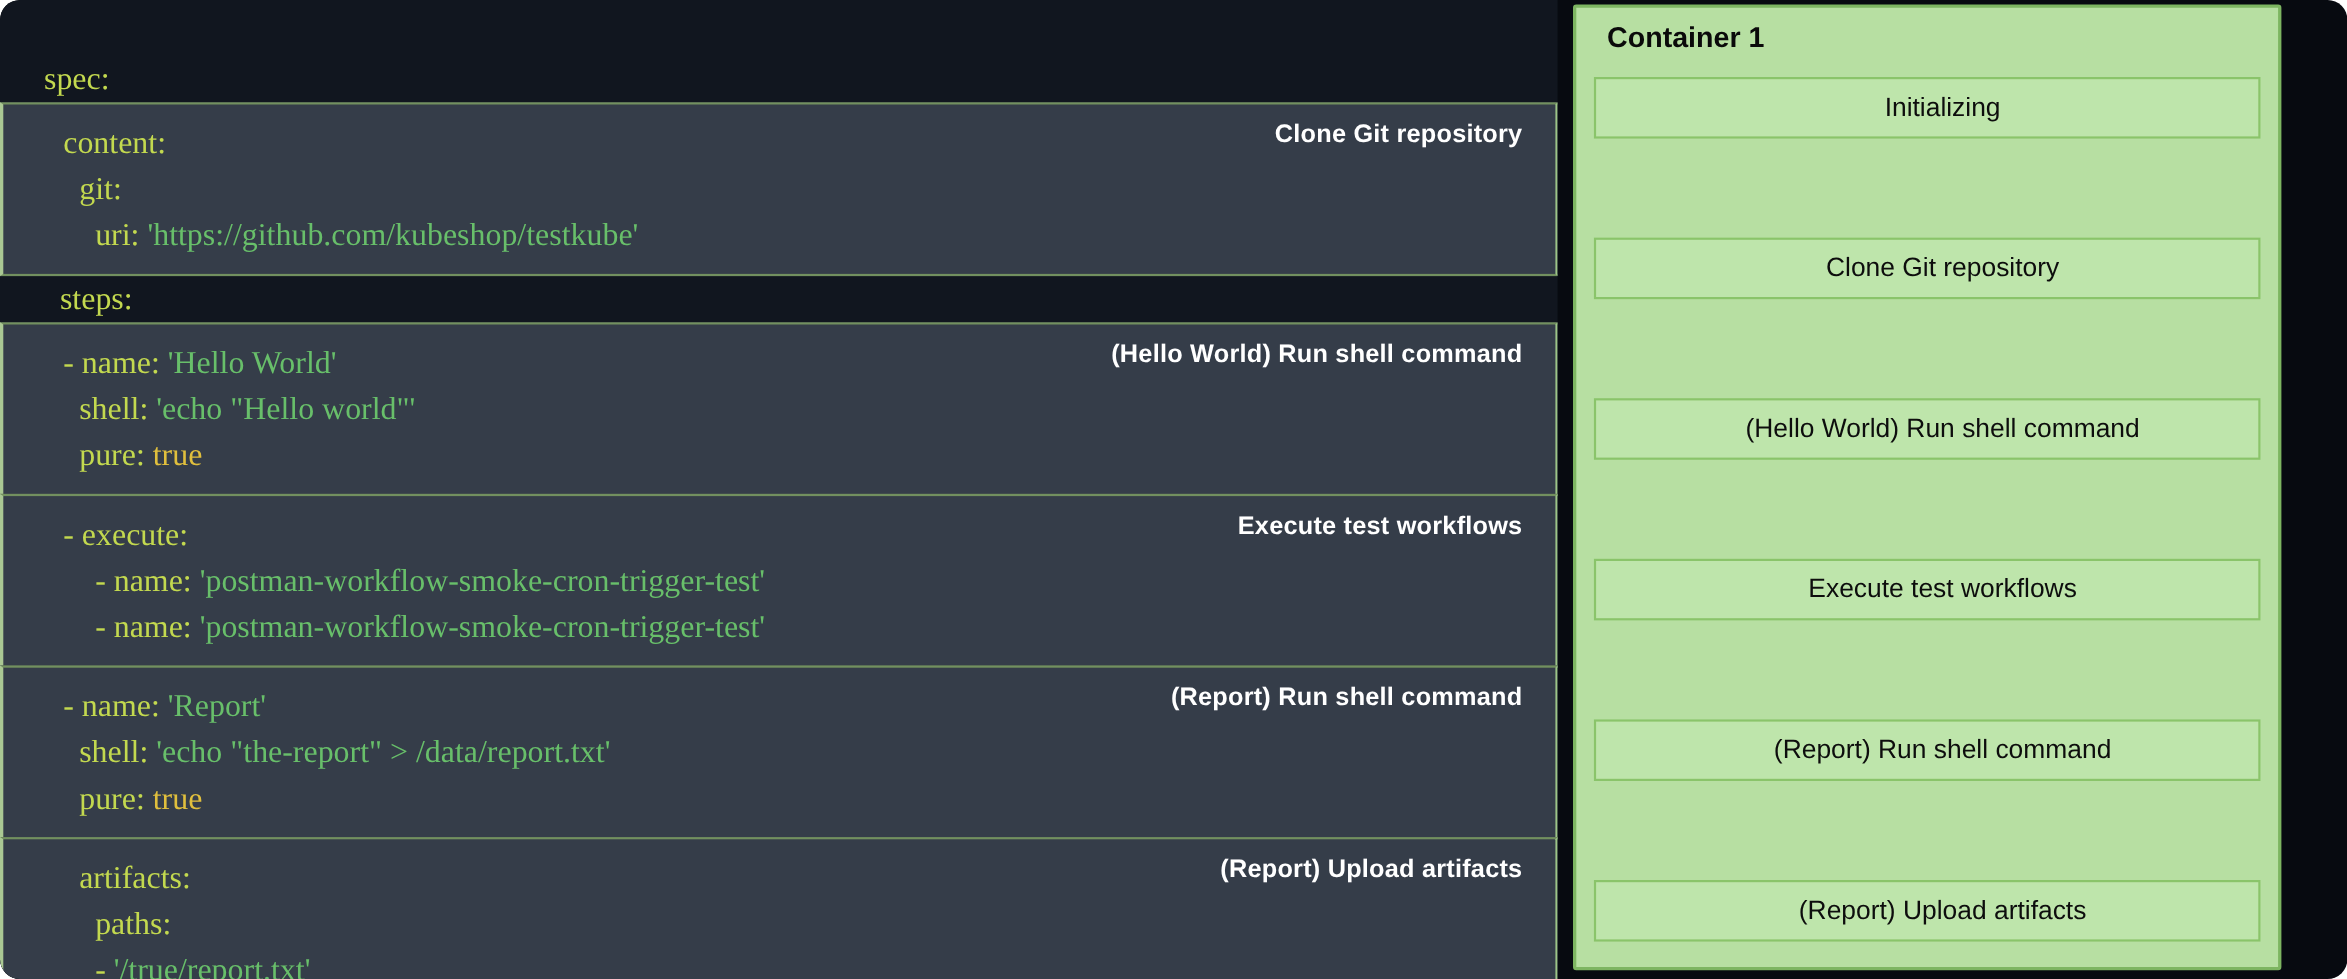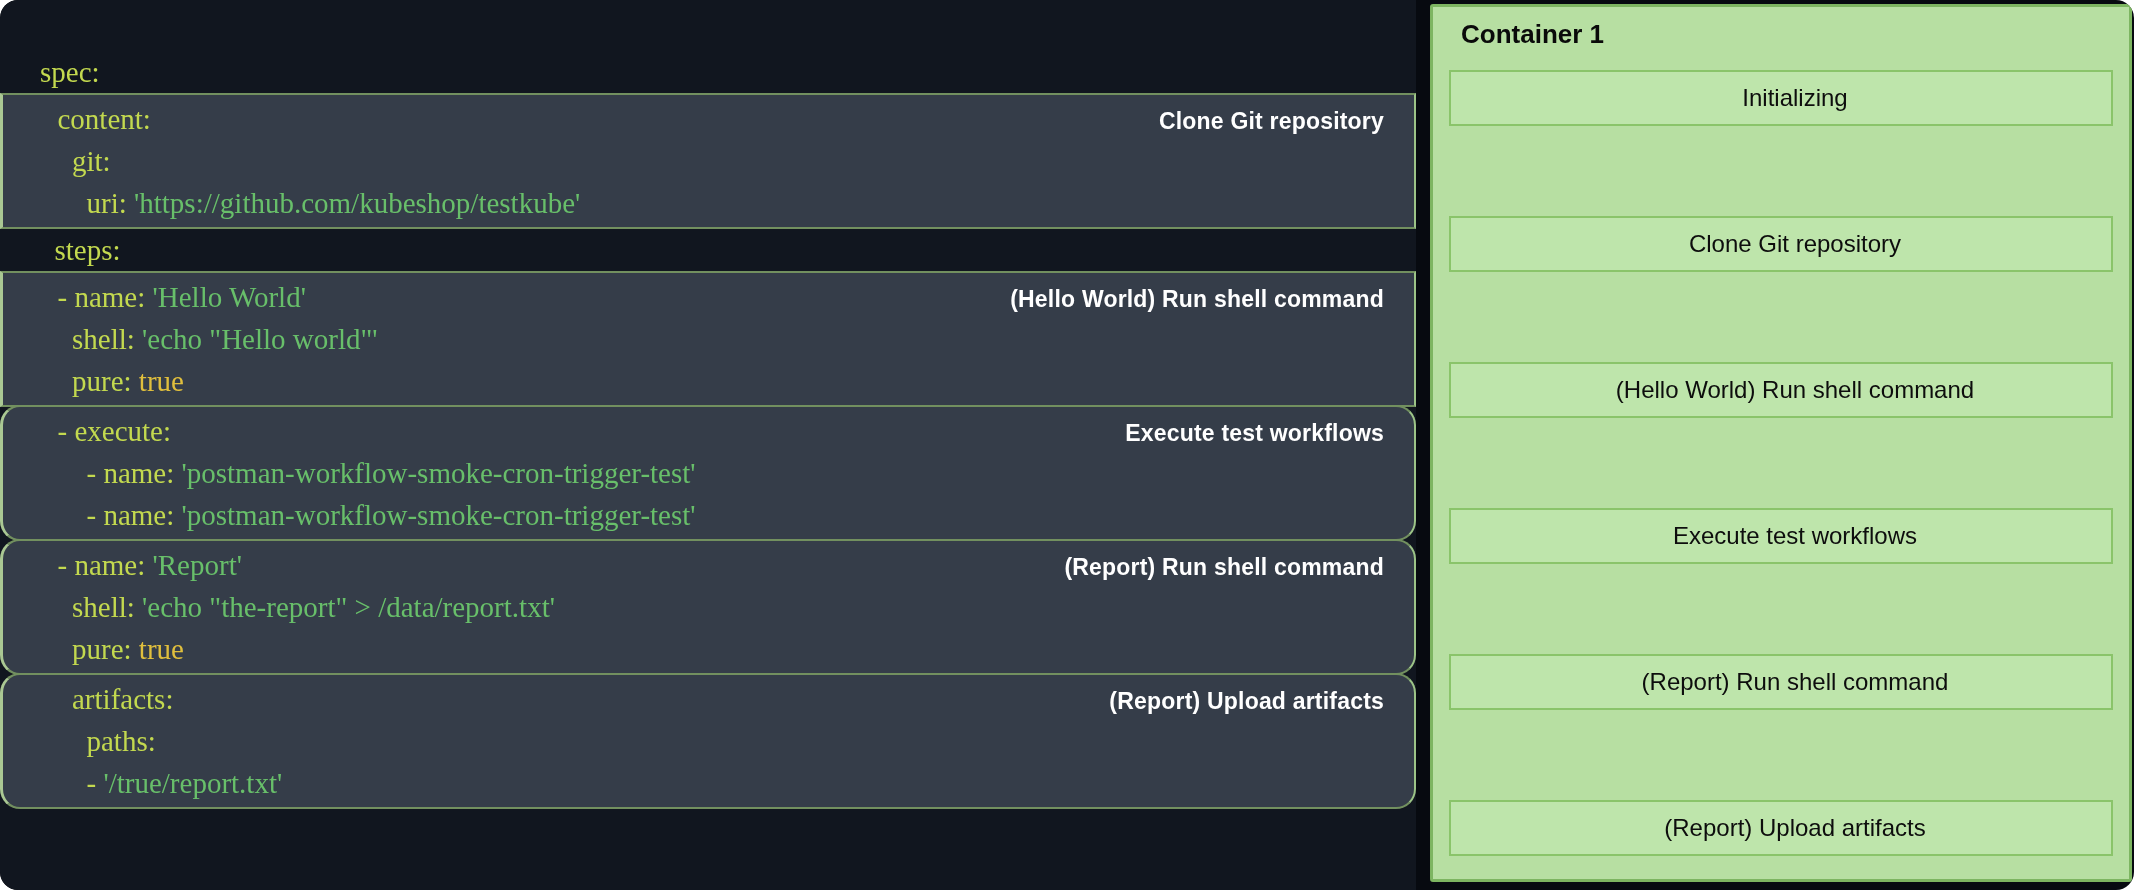--- a/index.html
+++ b/index.html
@@ -38,43 +38,43 @@
   .tok-str  { color: var(--string, #68bf6a); }
   .tok-bool { color: var(--bool, #e0bf3d); text-align: right; }
 
   .code-block {
     position: relative;
     background: var(--block-bg, #353d49);
     border-top: 2px solid var(--block-border, #72905f);
     border-bottom: 2px solid var(--block-border, #72905f);
     border-left: 3px solid var(--block-border-left, #aac893);
     border-right: 2px solid var(--block-border-right, #9cc487);
-    padding: 3px 0;
+    padding: 14px 0;
   }
-  .code-block + .code-block { margin-top: -2px; border-radius: 20px; }
+  .code-block + .code-block { margin-top: -2px; }
 
   .step-label {
     position: absolute;
     top: 5px;
     right: 30px;
     height: 42px;
     display: flex;
     align-items: center;
     color: var(--label, #ffffff);
     font-size: 23px;
     font-weight: bold;
     letter-spacing: 0.2px;
   }
 
   
   #container-panel {
     position: absolute;
     left: 1430px;
     top: 4px;
-    width: 702px;
+    width: 644px;
     height: 878px;
     background: var(--panel-bg, #b7dfa2);
     border: 3px solid var(--panel-border, #7db561);
     border-radius: 3px;
   }
   #container-title {
     position: absolute;
     top: 12px;
     left: 28px;
     font-size: 26px;

